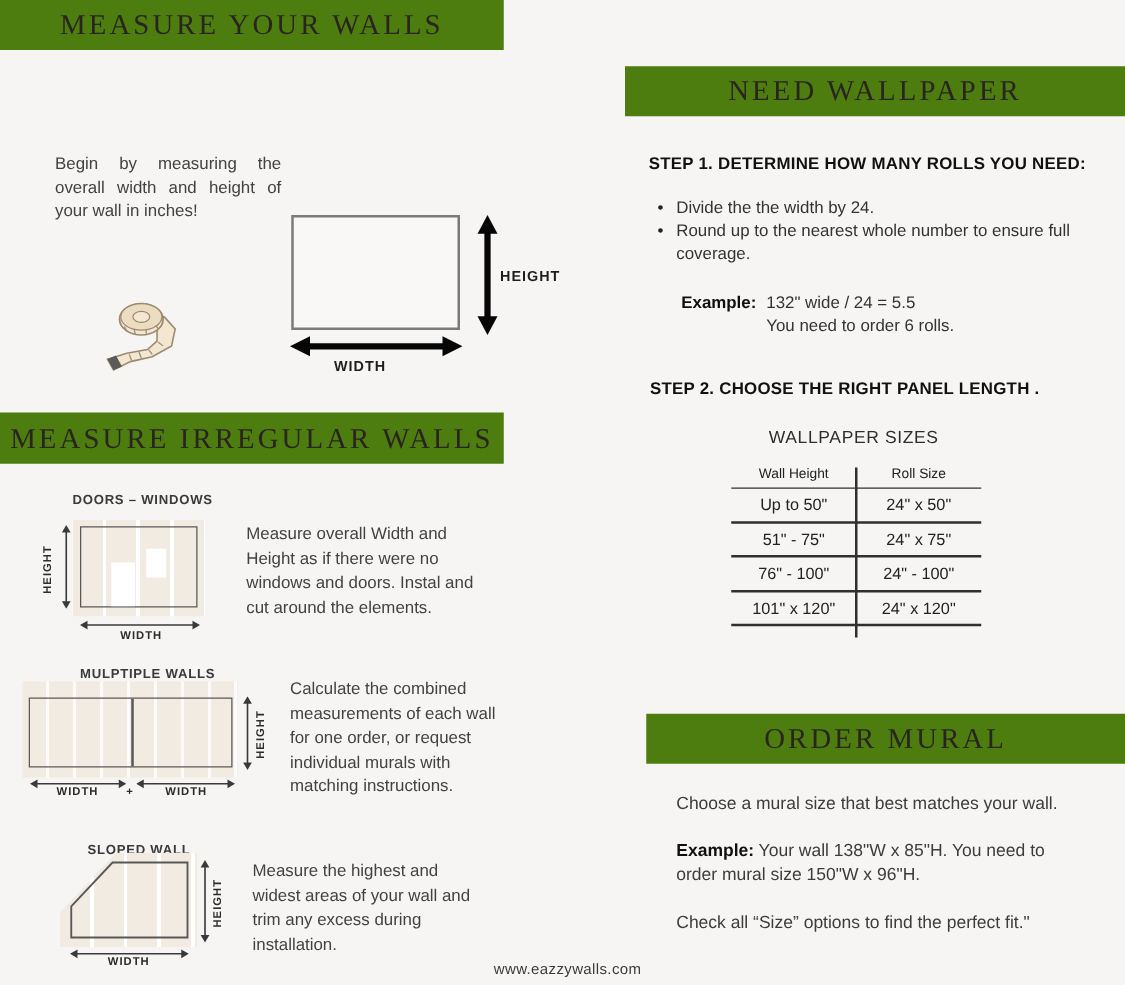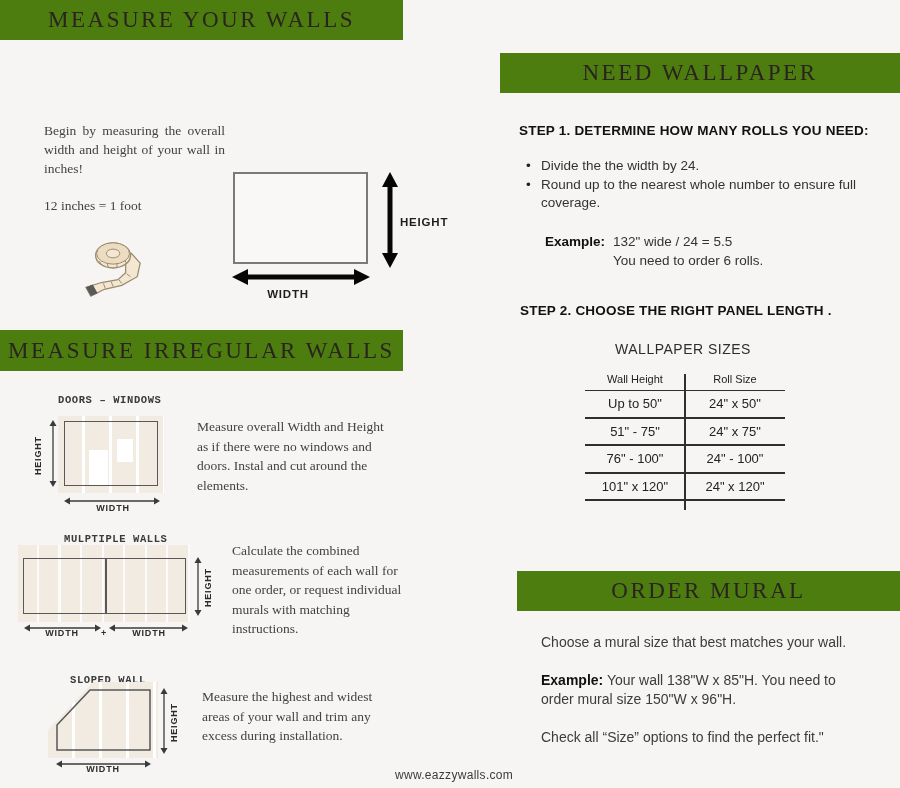--- a/index.html
+++ b/index.html
@@ -21,24 +21,24 @@
   .bar-title {
     font-family:"Liberation Serif", serif;
     font-weight:500;
     font-size:23px;
     letter-spacing:2.5px;
     color:#2a2420;
     white-space:nowrap;
   }
 
   
-  .body-txt { font-size:13.5px; line-height:19px; color:#424242;font-family:Liberation Serif, serif; }
+  .body-txt { font-size:13.5px; line-height:19px; color:#424242; }
   .justify { text-align:justify; }
   .bold-head { font-size:13.5px; font-weight:bold; color:#111; white-space:nowrap; letter-spacing:.2px; }
-  .sub-label { font-size:10.5px; font-weight:bold; letter-spacing:.6px; color:#3a3a3a; white-space:nowrap;font-family:Liberation Mono, monospace; }
+  .sub-label { font-size:10.5px; font-weight:bold; letter-spacing:.6px; color:#3a3a3a; white-space:nowrap; }
   .dim-label { font-size:11.5px; font-weight:600; letter-spacing:.8px; color:#1e1e1e; }
   .dim-label-sm { font-size:9px; font-weight:600; letter-spacing:.8px; color:#2c2c2c; }
   .vert {
     writing-mode:vertical-rl;
     transform:rotate(180deg);
   }
   .center { text-align:center; }
 
   
   .panelfill-4 {
@@ -80,21 +80,20 @@
 </style>
 </head>
 <body>
 
 <div class="abs bar" style="left:0; top:53; width:403px; height:40px;">
   <div class="bar-title">MEASURE YOUR WALLS</div>
 </div>
 
 <div class="abs body-txt justify" style="left:44px; top:121px; width:181px;">Begin by measuring the overall width and height of your wall in inches!</div>
 <div class="abs body-txt" style="left:44px; top:196px; width:181px;">
-  <div>12 inches = 1 foot</div>
 </div>
 
 <div class="abs" style="left:76px; top:238px;">
   <svg width="78" height="60" viewBox="0 0 80 62">
     <polygon points="57,16 66,26 63,40 47,49 29,53 15,60 10,51 26,46 43,43 51,36 51,25 46,18" fill="#f3e7d2" stroke="#9b8a6d" stroke-width="1.3"></polygon>
     <line x1="28" y1="47" x2="30" y2="52" stroke="#9b8a6d" stroke-width="1"></line>
     <line x1="36" y1="45" x2="38" y2="50" stroke="#9b8a6d" stroke-width="1"></line>
     <line x1="44" y1="43" x2="47" y2="47" stroke="#9b8a6d" stroke-width="1"></line>
     <line x1="52" y1="37" x2="56" y2="40" stroke="#9b8a6d" stroke-width="1"></line>
     <ellipse cx="38" cy="18" rx="18" ry="13" fill="#f3e7d2" stroke="#9b8a6d" stroke-width="1.4"></ellipse>

